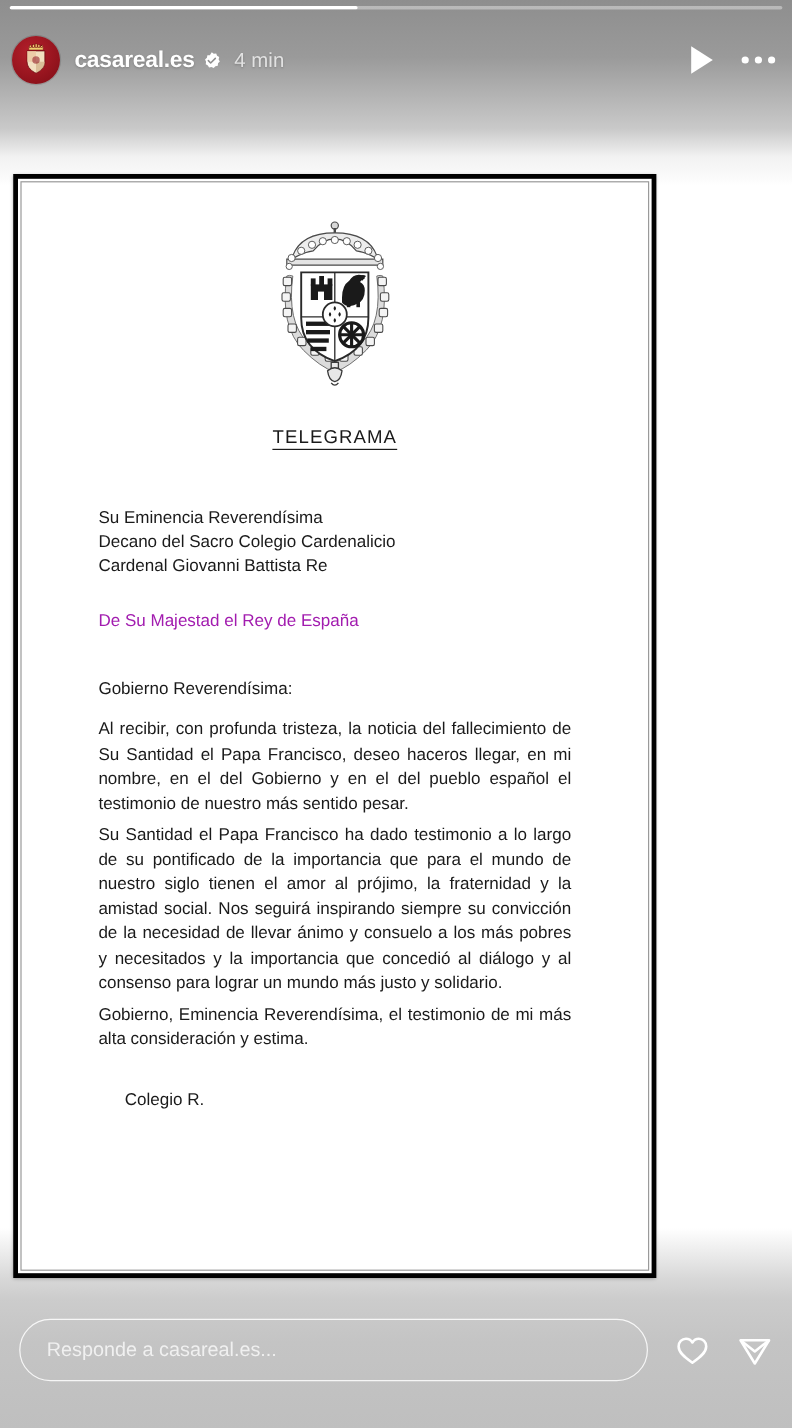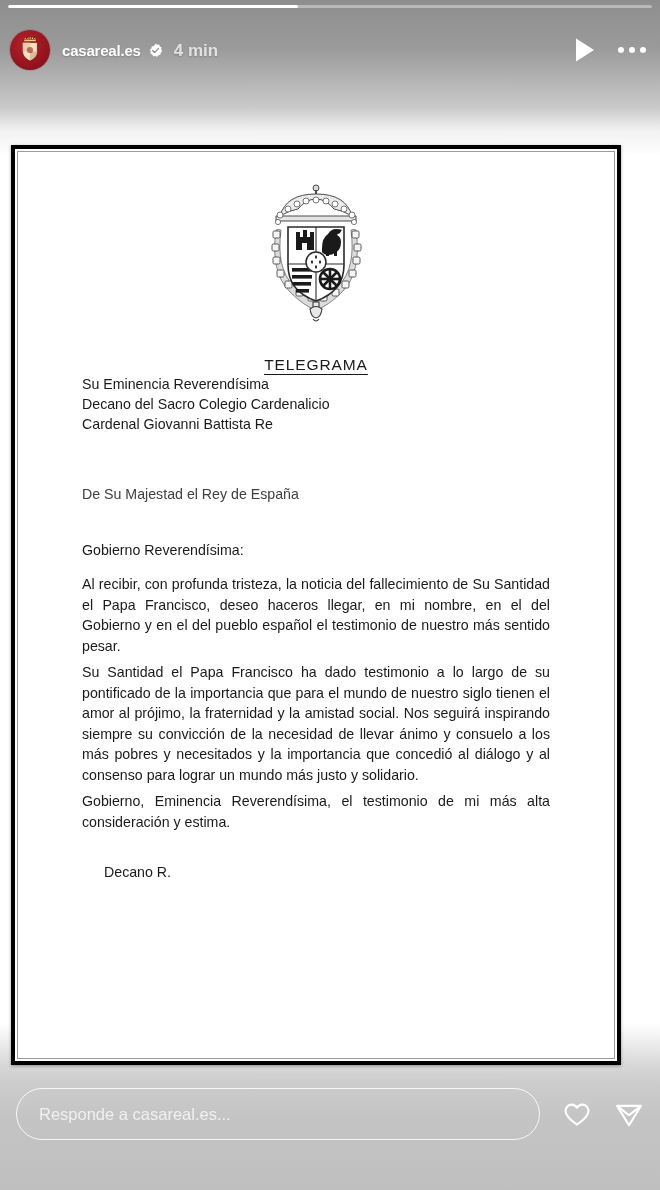--- a/index.html
+++ b/index.html
@@ -76,32 +76,32 @@
   .avatar svg { display: block; }
 
   .handle-wrap {
     display: flex;
     align-items: center;
     margin-left: 12px;
     gap: 7px;
   }
   .handle {
     color: #ffffff;
-    font-size: 15px;
+    font-size: 19px;
     font-weight: 700;
     letter-spacing: -0.2px;
     text-shadow: 0 1px 2px rgba(0,0,0,0.22);
     line-height: 1;
     text-align: center;
   }
   .verified { display: flex; align-items: center; }
   .timestamp {
     color: #e2e2e2;
     font-size: 17px;
-    font-weight: 700;
+    font-weight: 400;
     margin-left: 4px;
     text-shadow: 0 1px 2px rgba(0,0,0,0.22);
     line-height: 1;
   }
   .header-spacer { flex: 1 1 auto; }
 
   .hdr-btn {
     display: flex;
     align-items: center;
     justify-content: center;
@@ -119,21 +119,21 @@
     background: #ffffff;
     border-radius: 50%;
     display: block;
   }
 
   
   .document {
     position: absolute;
     left: 11px;
     top: 145px;
-    width: 610px;
+    width: 536px;
     height: 920px;
     background: #ffffff;
     border: 4px solid #000000;
     box-shadow: 0 1px 3px rgba(0,0,0,0.35);
   }
   .doc-inner {
     position: absolute;
     inset: 2px;
     border: 1px solid #9a9a9a;
     background: #ffffff;
@@ -155,31 +155,32 @@
     color: #1a1a1a;
     letter-spacing: 0.9px;
     margin-top: 24px;
   }
   .doc-title span {
     border-bottom: 1.5px solid #1a1a1a;
     padding-bottom: 1px;
   }
 
   .addressee {
+    margin-top: 48px;
     font-size: 14.2px;
     line-height: 20px;
     color: #1a1a1a;
   }
   .addressee div { white-space: nowrap; }
 
   .from-line {
-    margin-top: 50px;
+    margin-top: 26px;
     font-size: 14.2px;
     line-height: 20px;
-    color: #404040;
+    color: #a21caf;
   }
   .salutation {
     margin-top: 36px;
     font-size: 14.2px;
     line-height: 20px;
     color: #1a1a1a;
   }
 
   .body-par {
     margin-top: 6px;
@@ -195,21 +196,21 @@
     padding-left: 22px;
     font-size: 14.2px;
     color: #1a1a1a;
   }
 
   
   .story-footer {
     position: absolute;
     left: 0;
     right: 0;
-    bottom: 16px;
+    bottom: 5px;
     height: 112px;
     display: flex;
     align-items: center;
     padding: 0 16px 8px 16px;
     z-index: 6;
   }
   .reply-box {
     flex: 1 1 auto;
     height: 52px;
     border: 1.5px solid rgba(255,255,255,0.85);
@@ -403,21 +404,21 @@
       </div>
 
       <div class="from-line">De Su Majestad el Rey de España</div>
 
       <div class="salutation">Gobierno Reverendísima:</div>
 
       <p class="body-par first">Al recibir, con profunda tristeza, la noticia del fallecimiento de Su Santidad el Papa Francisco, deseo haceros llegar, en mi nombre, en el del Gobierno y en el del pueblo español el testimonio de nuestro más sentido pesar.</p>
       <p class="body-par">Su Santidad el Papa Francisco ha dado testimonio a lo largo de su pontificado de la importancia que para el mundo de nuestro siglo tienen el amor al prójimo, la fraternidad y la amistad social. Nos seguirá inspirando siempre su convicción de la necesidad de llevar ánimo y consuelo a los más pobres y necesitados y la importancia que concedió al diálogo y al consenso para lograr un mundo más justo y solidario.</p>
       <p class="body-par">Gobierno, Eminencia Reverendísima, el testimonio de mi más alta consideración y estima.</p>
 
-      <div class="signature">Decano R.</div>
+      <div class="signature">Colegio R.</div>
     </div>
   </div>
 
   <div class="story-footer">
     <div class="reply-box">
       <input class="reply-input" type="text" placeholder="Responde a casareal.es..." style="">
     </div>
 
     <div class="footer-icon">
       <svg width="30" height="30" viewBox="0 0 24 24">

